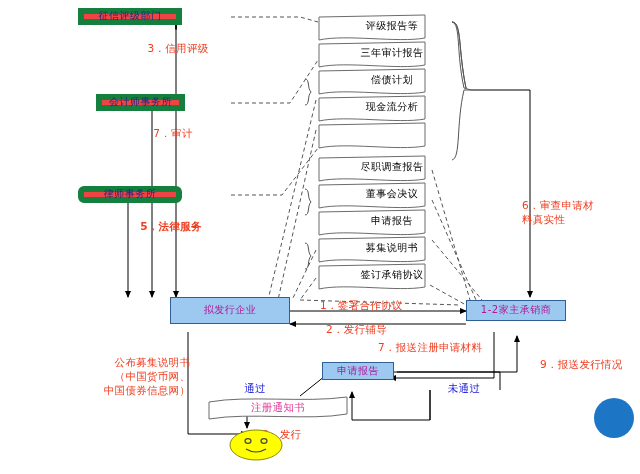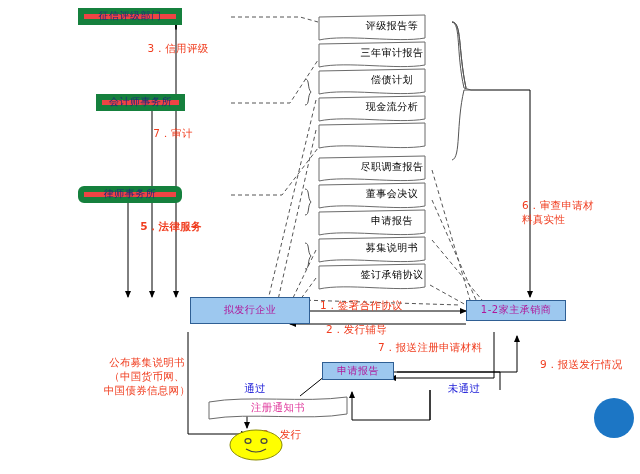--- a/index.html
+++ b/index.html
@@ -231,42 +231,42 @@
     </svg>
     <div class="doc-text">募集说明书</div>
   </div>
   <div class="doc" style="left:318px;top:263px;">
     <svg width="108" height="30" viewBox="0 0 108 30" xmlns="http://www.w3.org/2000/svg">
       <path d="M1,3 L107,1 L107,24 C80,29 28,20 1,26 Z" fill="#ffffff" stroke="#6b6b6b" stroke-width="1"></path>
     </svg>
     <div class="doc-text">签订承销协议</div>
   </div>
 
-  <div class="node blue-box" style="left:170px;top:297px;width:120px;height:27px;margin-left:20px;">
+  <div class="node blue-box" style="left:170px;top:297px;width:120px;height:27px;">
     <span>拟发行企业</span>
   </div>
   <div class="node blue-box" style="left:466px;top:300px;width:100px;height:21px;">
     <span>1-2家主承销商</span>
   </div>
   <div class="node blue-box" style="left:322px;top:362px;width:72px;height:18px;">
     <span>申请报告</span>
   </div>
 
   <div class="node red-label" style="left:320px;top:298px;width:145px;justify-content:flex-start;">1．签署合作协议</div>
   <div class="node red-label" style="left:326px;top:322px;width:145px;justify-content:flex-start;">2．发行辅导</div>
   <div class="node red-label" style="left:522px;top:198px;width:95px;justify-content:flex-start;text-align:left;">6．审查申请材
 料真实性</div>
   <div class="node red-label" style="left:378px;top:340px;width:140px;justify-content:flex-start;">7．报送注册申请材料</div>
   <div class="node red-label" style="left:262px;top:427px;width:80px;justify-content:flex-start;">8．发行</div>
   <div class="node red-label" style="left:540px;top:357px;width:105px;justify-content:flex-start;">9．报送发行情况</div>
 
   <div class="node blue-label" style="left:225px;top:383px;width:60px;">通过</div>
   <div class="node blue-label" style="left:434px;top:383px;width:60px;">未通过</div>
 
-  <div class="node red-label" style="left:72px;top:355px;width:150px;text-align:center;justify-content:center;">公布募集说明书
+  <div class="node red-label" style="left:72px;top:355px;width:150px;text-align:right;justify-content:center;">公布募集说明书
 （中国货币网、
 中国债券信息网）</div>
 
   <div class="notice-doc" style="left:208px;top:396px;width:140px;height:24px;">
     <svg width="140" height="26" viewBox="0 0 140 26" xmlns="http://www.w3.org/2000/svg">
       <path d="M1,6 C40,-1 96,7 139,1 L139,18 C100,25 42,16 1,23 Z" fill="#ffffff" stroke="#6b6b6b" stroke-width="1"></path>
     </svg>
     <div class="nd-text">注册通知书</div>
   </div>
 

